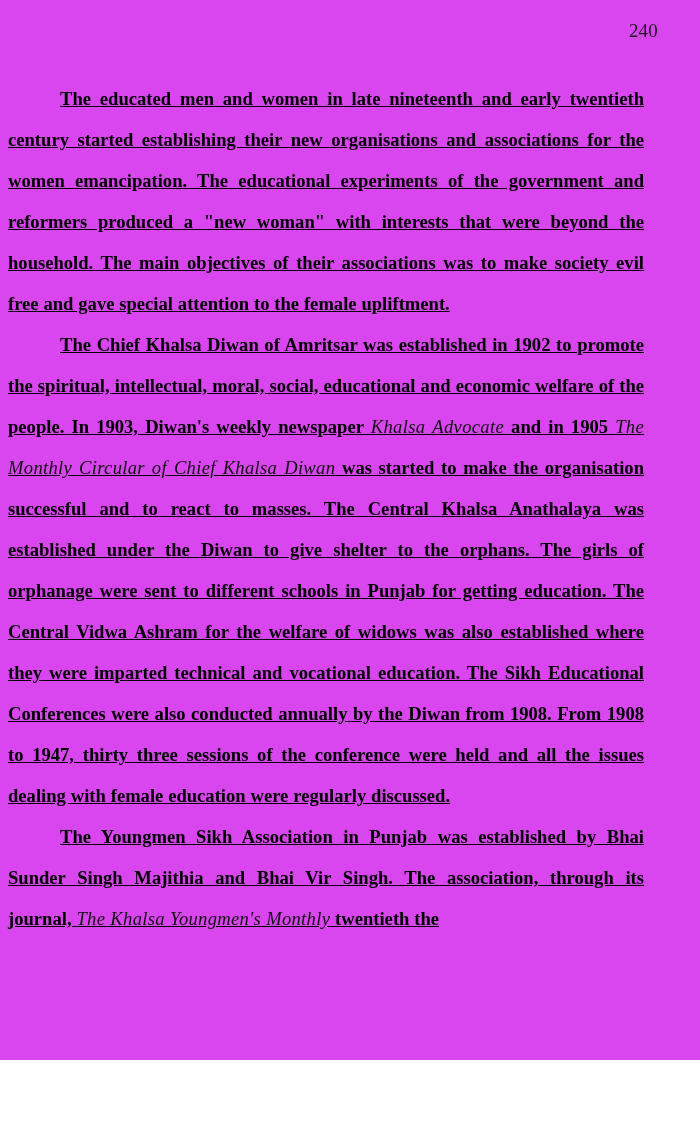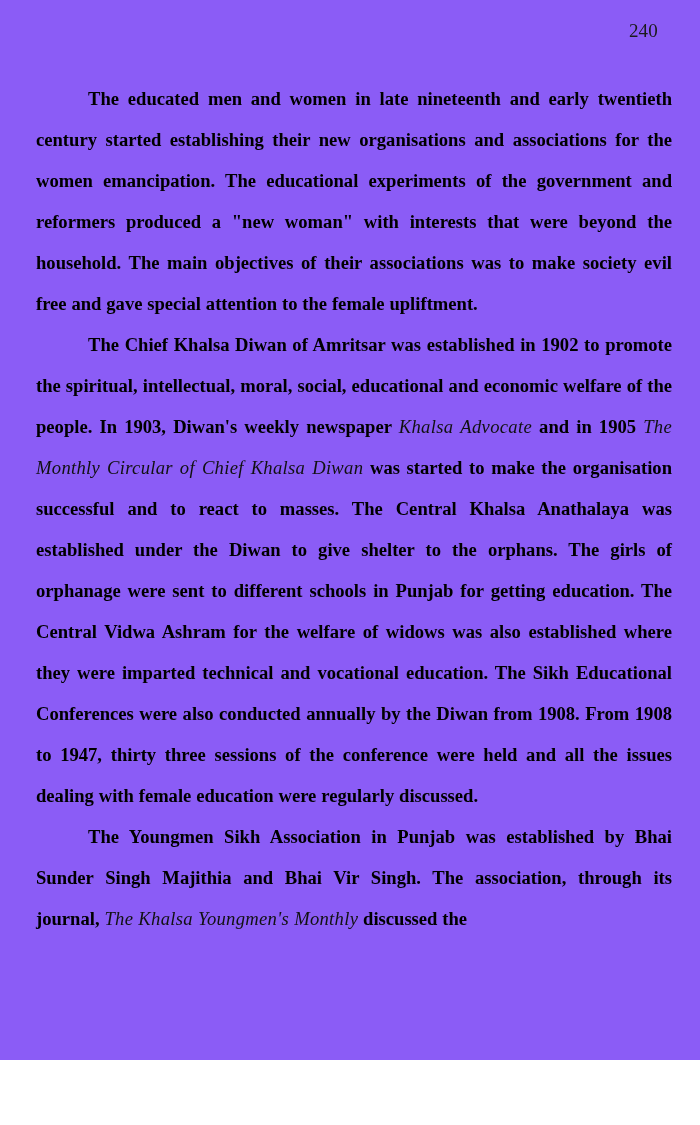--- a/index.html
+++ b/index.html
@@ -13,21 +13,21 @@
     font-family: "Liberation Serif", "DejaVu Serif", serif;
     color: #000000;
     -webkit-font-smoothing: antialiased;
   }
 
   .page {
     position: relative;
     width: 700px;
     height: 1125px;
     margin: 0 auto;
-    background: #8b5cf6;
+    background: #d946ef;
     overflow: hidden;
     box-sizing: border-box;
   }
 
   
   .folio-row {
     position: absolute;
     top: 20px;
     left: 20px;
     right: 42px;
@@ -44,22 +44,23 @@
     font-size: 19px;
     line-height: 22px;
     letter-spacing: 0.2px;
     color: #1a1a1a;
   }
 
   
   .textblock {
     position: absolute;
     top: 78px;
-    left: 36px;
+    left: 8px;
     width: 636px;
+    text-decoration: underline;
   }
 
   p.para {
     margin: 0;
     padding: 0;
     font-family: "Liberation Serif", "DejaVu Serif", serif;
     font-weight: 700;
     font-size: 18.6px;
     line-height: 41px;
     text-align: justify;
@@ -100,18 +101,18 @@
 
 <div class="page">
 
   <div class="folio-row">
     <span class="folio">240</span>
   </div>
 
   <div class="textblock">
     <p class="para"><span class="bold-roman">The educated men and women in late nineteenth and early twentieth century started establishing their new organisations and associations for the women emancipation. The educational experiments of the government and reformers produced a "new woman" with interests that were beyond the household. The main objectives of their associations was to make society evil free and gave special attention to the female upliftment.</span></p>
     <p class="para"><span class="bold-roman">The Chief Khalsa Diwan of Amritsar was established in 1902 to promote the spiritual, intellectual, moral, social, educational and economic welfare of the people. In 1903, Diwan's weekly newspaper </span><span class="title-italic">Khalsa Advocate</span><span class="bold-roman"> and in 1905 </span><span class="title-italic">The Monthly Circular of Chief Khalsa Diwan</span><span class="bold-roman"> was started to make the organisation successful and to react to masses. The Central Khalsa Anathalaya was established under the Diwan to give shelter to the orphans. The girls of orphanage were sent to different schools in Punjab for getting education. The Central Vidwa Ashram for the welfare of widows was also established where they were imparted technical and vocational education. The Sikh Educational Conferences were also conducted annually by the Diwan from 1908. From 1908 to 1947, thirty three sessions of the conference were held and all the issues dealing with female education were regularly discussed.</span></p>
-    <p class="para"><span class="bold-roman">The Youngmen Sikh Association in Punjab was established by Bhai Sunder Singh Majithia and Bhai Vir Singh. The association, through its journal, </span><span class="title-italic">The Khalsa Youngmen's Monthly</span><span class="bold-roman"> discussed the</span></p>
+    <p class="para"><span class="bold-roman">The Youngmen Sikh Association in Punjab was established by Bhai Sunder Singh Majithia and Bhai Vir Singh. The association, through its journal, </span><span class="title-italic">The Khalsa Youngmen's Monthly</span><span class="bold-roman"> twentieth the</span></p>
   </div>
 
   <div class="clip-guard"></div>
 
 </div>
 
 </body></html>

